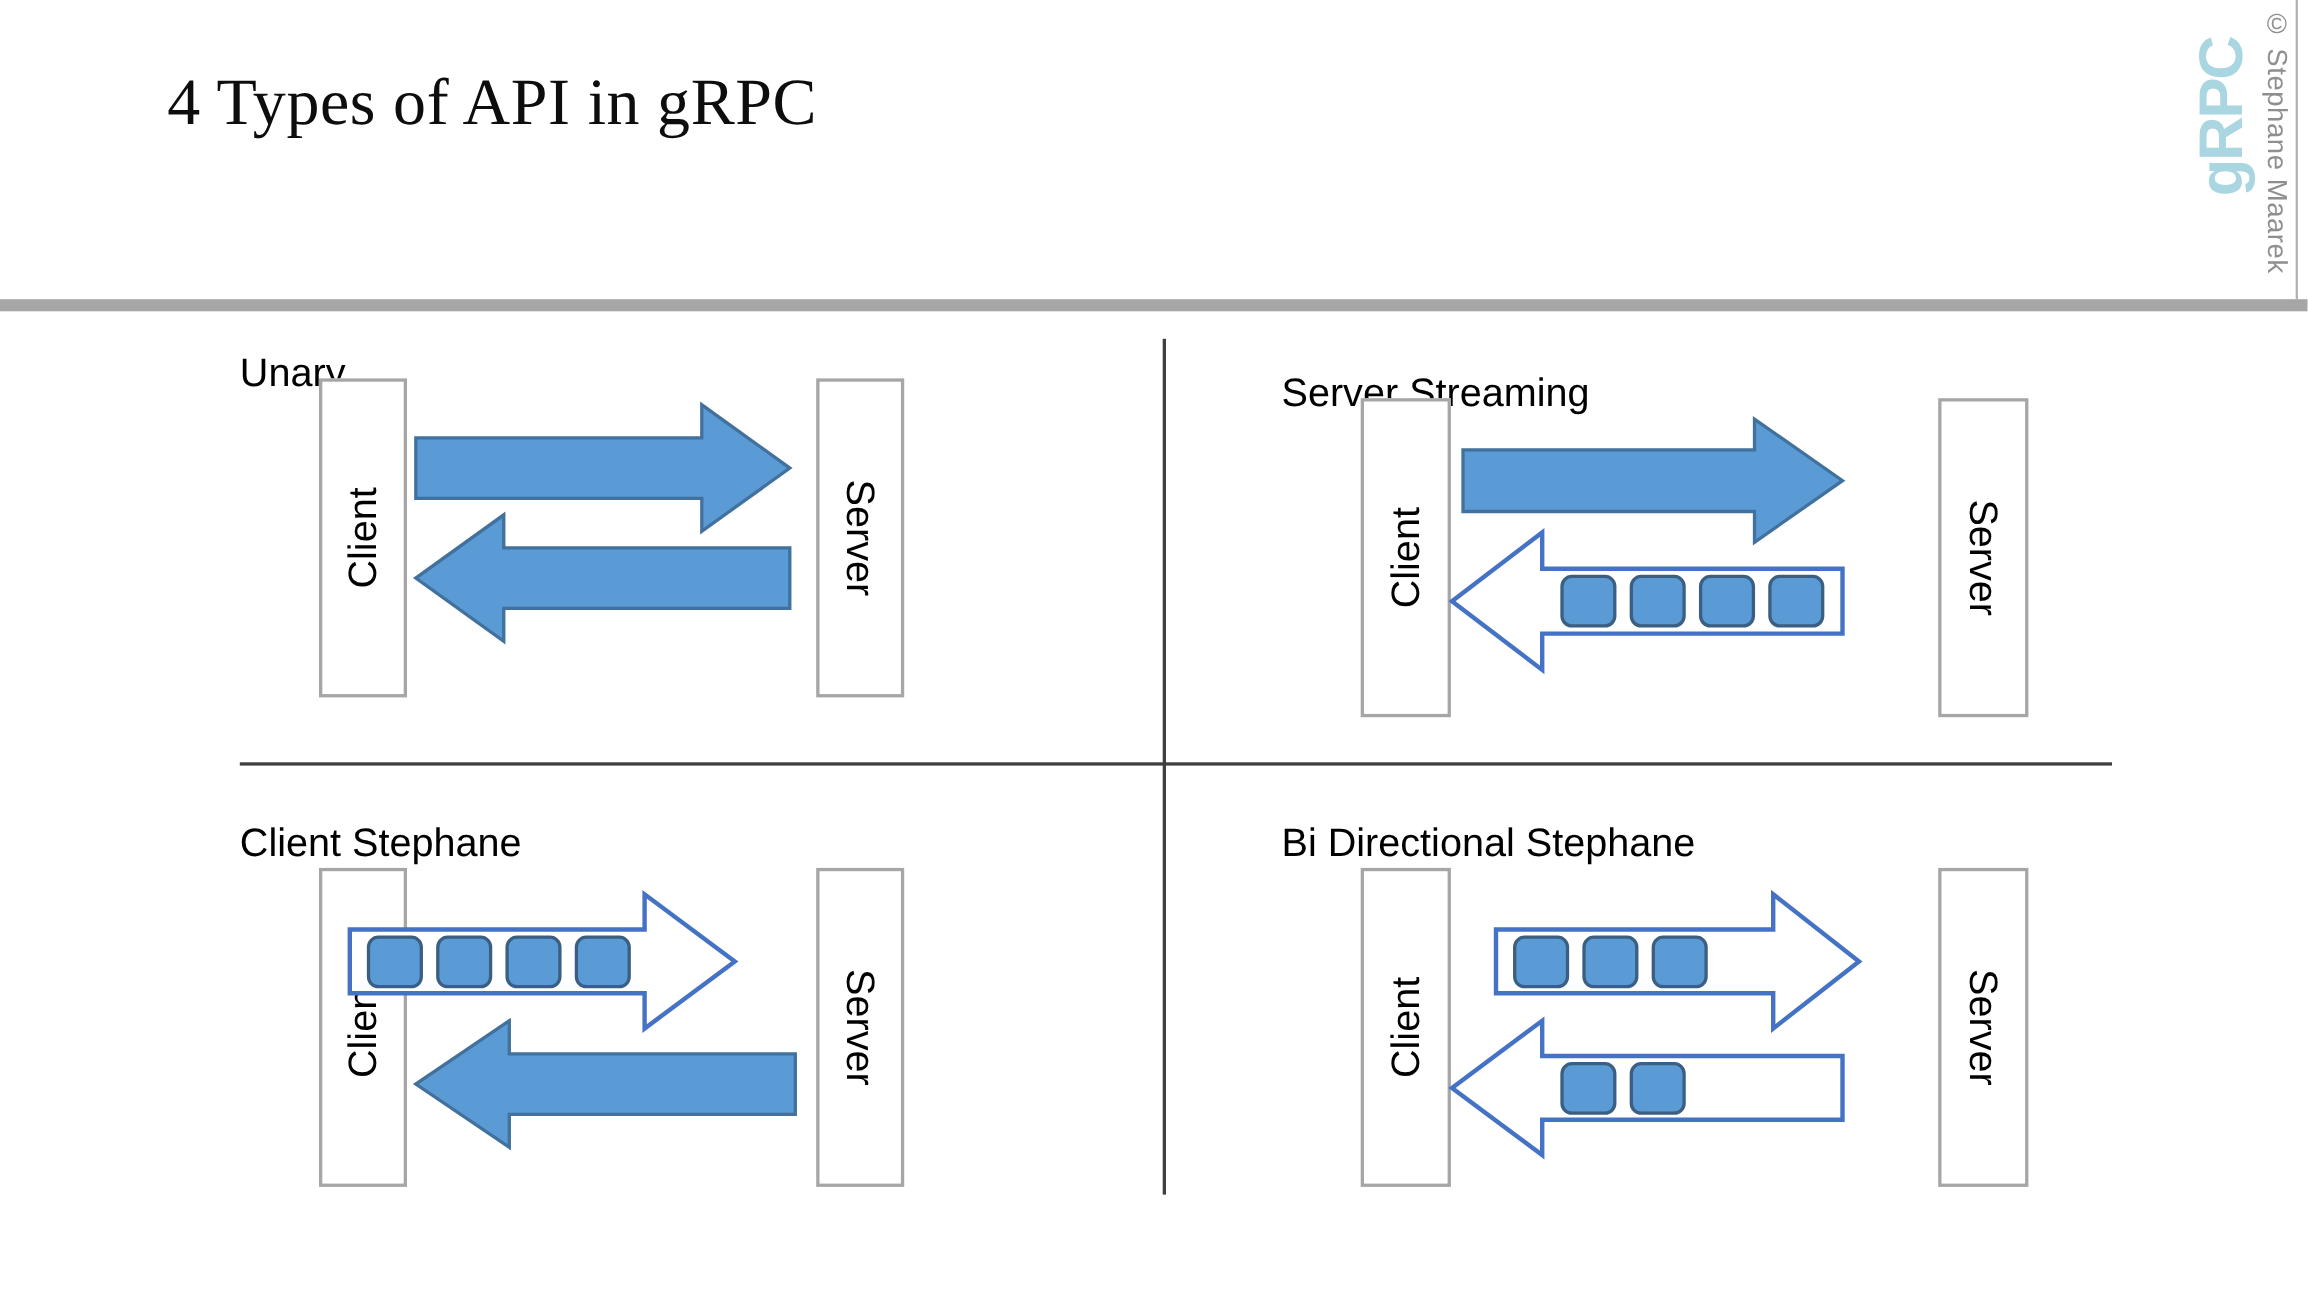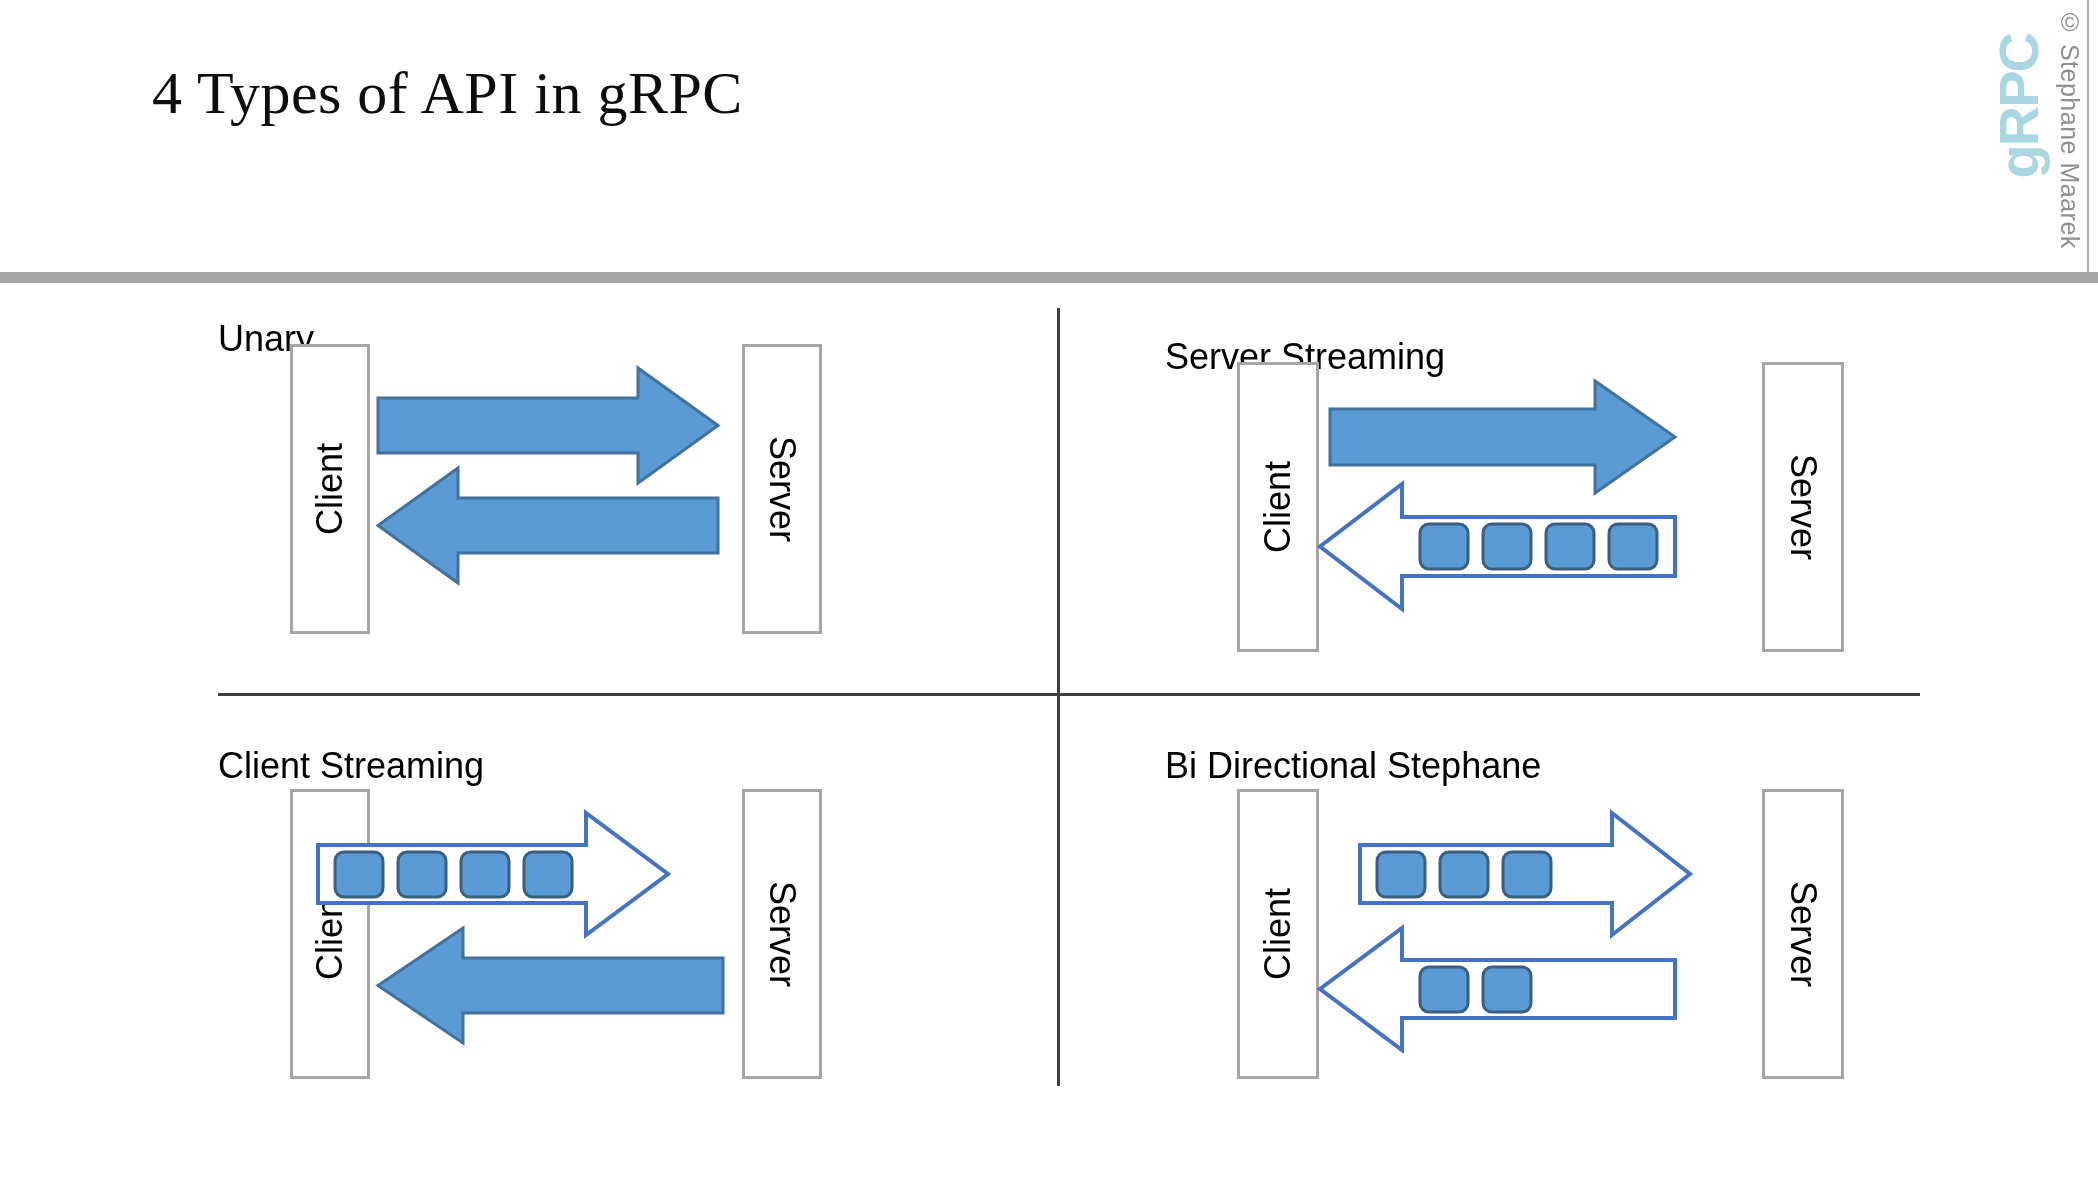--- a/index.html
+++ b/index.html
@@ -214,21 +214,21 @@
         <polygon points="355,33 82,33 82,0 0,62.5 82,125 82,92 355,92" fill="#ffffff" stroke="#4472c4" stroke-width="4"></polygon>
         <rect class="packet" x="100" y="40" width="48" height="45" rx="9"></rect>
         <rect class="packet" x="163" y="40" width="48" height="45" rx="9"></rect>
         <rect class="packet" x="226" y="40" width="48" height="45" rx="9"></rect>
         <rect class="packet" x="289" y="40" width="48" height="45" rx="9"></rect>
       </svg>
     </div>
   </div>
 
   <div class="quadrant" style="left:218px; top:745px; width:680px; height:340px;">
-    <div class="quad-title">Client Streaming</div>
+    <div class="quad-title">Client Stephane</div>
 
     <div class="endpoint" style="left:72px; top:44px; width:80px; height:290px;">
       <span class="endpoint-label up">Client</span>
     </div>
 
     <div class="endpoint" style="left:524px; top:44px; width:80px; height:290px;">
       <span class="endpoint-label down">Server</span>
     </div>
 
     <div class="arrow-wrap" style="left:100px; top:68px;">

